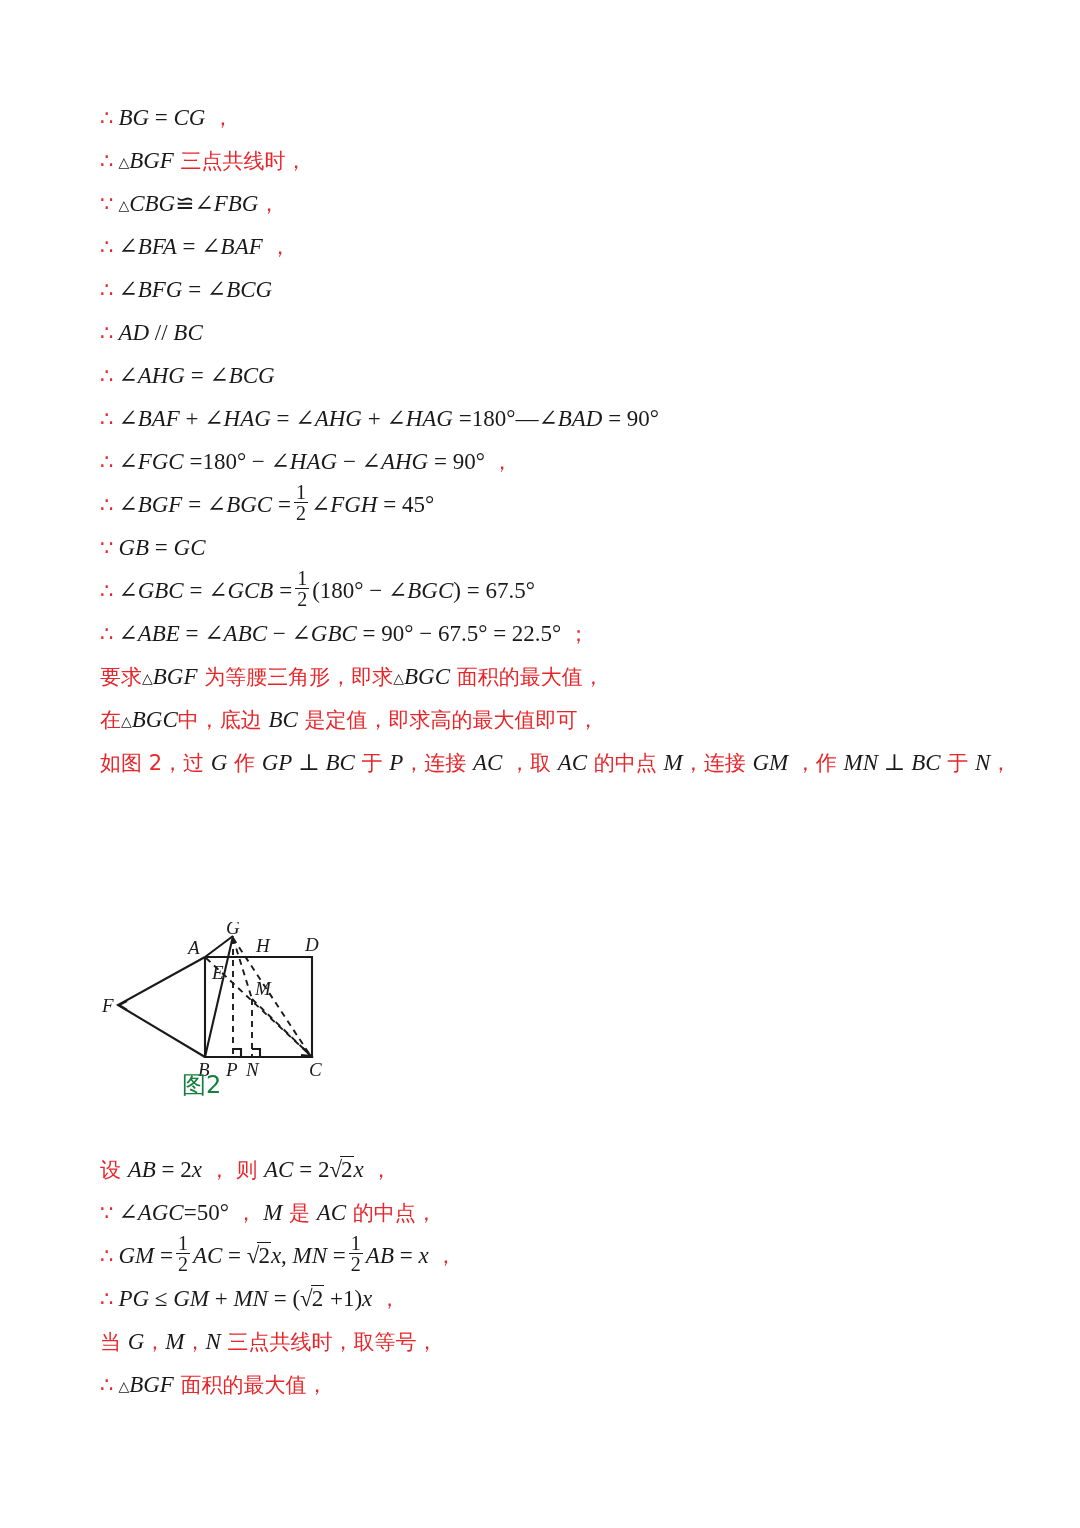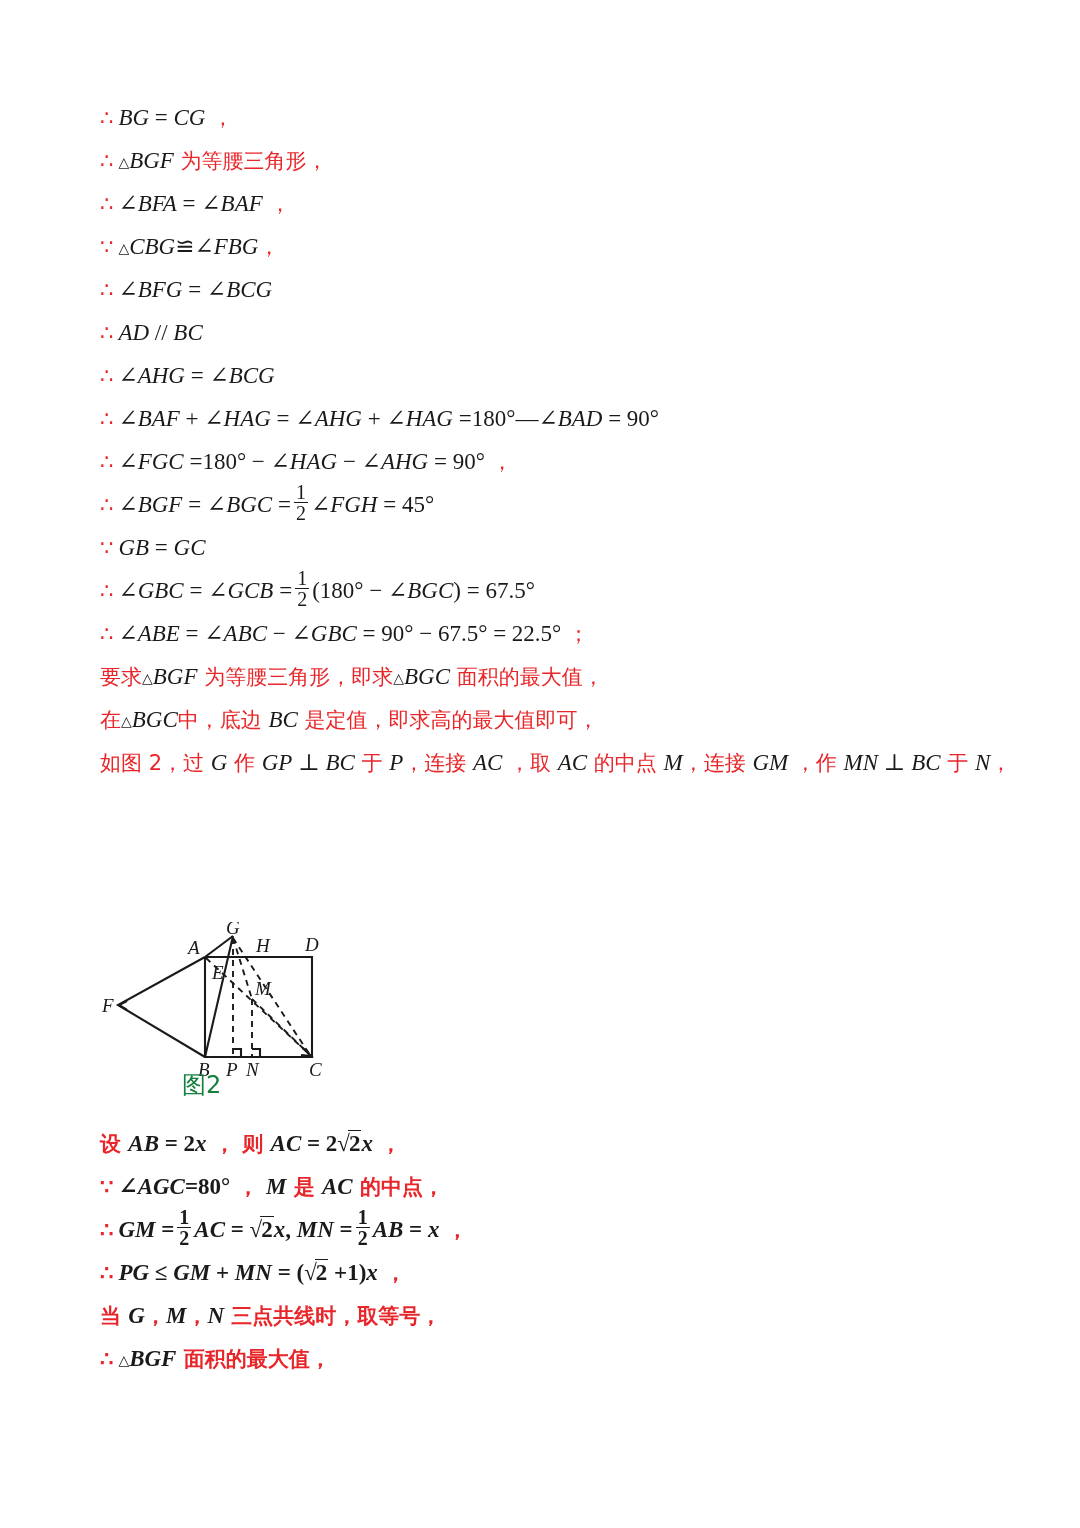--- a/index.html
+++ b/index.html
@@ -121,23 +121,23 @@
     fill: #1a1a1a;
   }
 </style>
 </head>
 <body>
 
 <div class="page">
 
   <div class="lines" id="lines-top">
       <div class="line"><span class="sym">∴</span><span class="math">BG</span><span class="mathup"> = </span><span class="math">CG</span><span class="cn"> ，</span></div>
-      <div class="line"><span class="sym">∴</span><span class="tri">△</span><span class="math">BGF</span><span class="cn"> 为等腰三角形，</span></div>
+      <div class="line"><span class="sym">∴</span><span class="tri">△</span><span class="math">BGF</span><span class="cn"> 三点共线时，</span></div>
+      <div class="line"><span class="sym">∵</span><span class="tri">△</span><span class="math">CBG</span><span class="mathup">≌</span><span class="mathup">∠</span><span class="math">FBG</span><span class="cn">，</span></div>
       <div class="line"><span class="sym">∴</span><span class="mathup">∠</span><span class="math">BFA</span><span class="mathup"> = </span><span class="mathup">∠</span><span class="math">BAF</span><span class="cn"> ，</span></div>
-      <div class="line"><span class="sym">∵</span><span class="tri">△</span><span class="math">CBG</span><span class="mathup">≌</span><span class="mathup">∠</span><span class="math">FBG</span><span class="cn">，</span></div>
       <div class="line"><span class="sym">∴</span><span class="mathup">∠</span><span class="math">BFG</span><span class="mathup"> = </span><span class="mathup">∠</span><span class="math">BCG</span></div>
       <div class="line"><span class="sym">∴</span><span class="math">AD</span><span class="mathup"> // </span><span class="math">BC</span></div>
       <div class="line"><span class="sym">∴</span><span class="mathup">∠</span><span class="math">AHG</span><span class="mathup"> = </span><span class="mathup">∠</span><span class="math">BCG</span></div>
       <div class="line"><span class="sym">∴</span><span class="mathup">∠</span><span class="math">BAF</span><span class="mathup"> + </span><span class="mathup">∠</span><span class="math">HAG</span><span class="mathup"> = </span><span class="mathup">∠</span><span class="math">AHG</span><span class="mathup"> + </span><span class="mathup">∠</span><span class="math">HAG</span><span class="mathup"> =</span><span class="mathup">180°—</span><span class="mathup">∠</span><span class="math">BAD</span><span class="mathup"> = 90°</span></div>
       <div class="line"><span class="sym">∴</span><span class="mathup">∠</span><span class="math">FGC</span><span class="mathup"> =</span><span class="mathup">180° − </span><span class="mathup">∠</span><span class="math">HAG</span><span class="mathup"> − </span><span class="mathup">∠</span><span class="math">AHG</span><span class="mathup"> = 90°</span><span class="cn"> ，</span></div>
       <div class="line"><span class="sym">∴</span><span class="mathup">∠</span><span class="math">BGF</span><span class="mathup"> = </span><span class="mathup">∠</span><span class="math">BGC</span><span class="mathup"> =</span><span class="frac"><span class="num">1</span><span class="den">2</span></span><span class="mathup">∠</span><span class="math">FGH</span><span class="mathup"> = 45°</span></div>
       <div class="line"><span class="sym">∵</span><span class="math">GB</span><span class="mathup"> = </span><span class="math">GC</span></div>
       <div class="line"><span class="sym">∴</span><span class="mathup">∠</span><span class="math">GBC</span><span class="mathup"> = </span><span class="mathup">∠</span><span class="math">GCB</span><span class="mathup"> =</span><span class="frac"><span class="num">1</span><span class="den">2</span></span><span class="mathup">(</span><span class="mathup">180° − </span><span class="mathup">∠</span><span class="math">BGC</span><span class="mathup">)</span><span class="mathup"> = 67.5°</span></div>
       <div class="line"><span class="sym">∴</span><span class="mathup">∠</span><span class="math">ABE</span><span class="mathup"> = </span><span class="mathup">∠</span><span class="math">ABC</span><span class="mathup"> − </span><span class="mathup">∠</span><span class="math">GBC</span><span class="mathup"> = 90° − 67.5° = 22.5°</span><span class="cn"> ；</span></div>
       <div class="line"><span class="cn">要求</span><span class="tri">△</span><span class="math">BGF</span><span class="cn"> 为等腰三角形，即求</span><span class="tri">△</span><span class="math">BGC</span><span class="cn"> 面积的最大值，</span></div>
@@ -183,22 +183,22 @@
       <text class="flab" x="126" y="12">G</text>
       <text class="flab" x="156" y="30">H</text>
       <text class="flab" x="155" y="73">M</text>
       <text class="flab" x="146" y="154">N</text>
       <text class="flab" x="126" y="154">P</text>
     </svg>
   </div>
 
   <div class="figcap">图2</div>
 
-  <div class="lines" id="lines-bottom" style="top:1122px;font-weight:bold;">
+  <div class="lines" id="lines-bottom" style="top:1148px;">
       <div class="line"><span class="cn">设 </span><span class="math">AB</span><span class="mathup"> = 2</span><span class="math">x</span><span class="cn"> ， 则 </span><span class="math">AC</span><span class="mathup"> = 2</span><span class="rad mathup"><span class="radsign">√</span><span class="radicand">2</span></span><span class="math">x</span><span class="cn"> ，</span></div>
-      <div class="line"><span class="sym">∵</span><span class="mathup">∠</span><span class="math">AGC</span><span class="mathup">=80°</span><span class="cn"> ， </span><span class="math">M</span><span class="cn"> 是 </span><span class="math">AC</span><span class="cn"> 的中点，</span></div>
+      <div class="line"><span class="sym">∵</span><span class="mathup">∠</span><span class="math">AGC</span><span class="mathup">=50°</span><span class="cn"> ， </span><span class="math">M</span><span class="cn"> 是 </span><span class="math">AC</span><span class="cn"> 的中点，</span></div>
       <div class="line"><span class="sym">∴</span><span class="math">GM</span><span class="mathup"> =</span><span class="frac"><span class="num">1</span><span class="den">2</span></span><span class="math">AC</span><span class="mathup"> = </span><span class="rad mathup"><span class="radsign">√</span><span class="radicand">2</span></span><span class="math">x</span><span class="mathup">, </span><span class="math">MN</span><span class="mathup"> =</span><span class="frac"><span class="num">1</span><span class="den">2</span></span><span class="math">AB</span><span class="mathup"> = </span><span class="math">x</span><span class="cn"> ，</span></div>
       <div class="line"><span class="sym">∴</span><span class="math">PG</span><span class="mathup"> ≤ </span><span class="math">GM</span><span class="mathup"> + </span><span class="math">MN</span><span class="mathup"> = (</span><span class="rad mathup"><span class="radsign">√</span><span class="radicand">2</span></span><span class="mathup"> +1)</span><span class="math">x</span><span class="cn"> ，</span></div>
       <div class="line"><span class="cn">当 </span><span class="math">G</span><span class="cn">，</span><span class="math">M</span><span class="cn">，</span><span class="math">N</span><span class="cn"> 三点共线时，取等号，</span></div>
       <div class="line"><span class="sym">∴</span><span class="tri">△</span><span class="math">BGF</span><span class="cn"> 面积的最大值，</span></div>
     </div>
 
 </div>
 
 </body></html>

